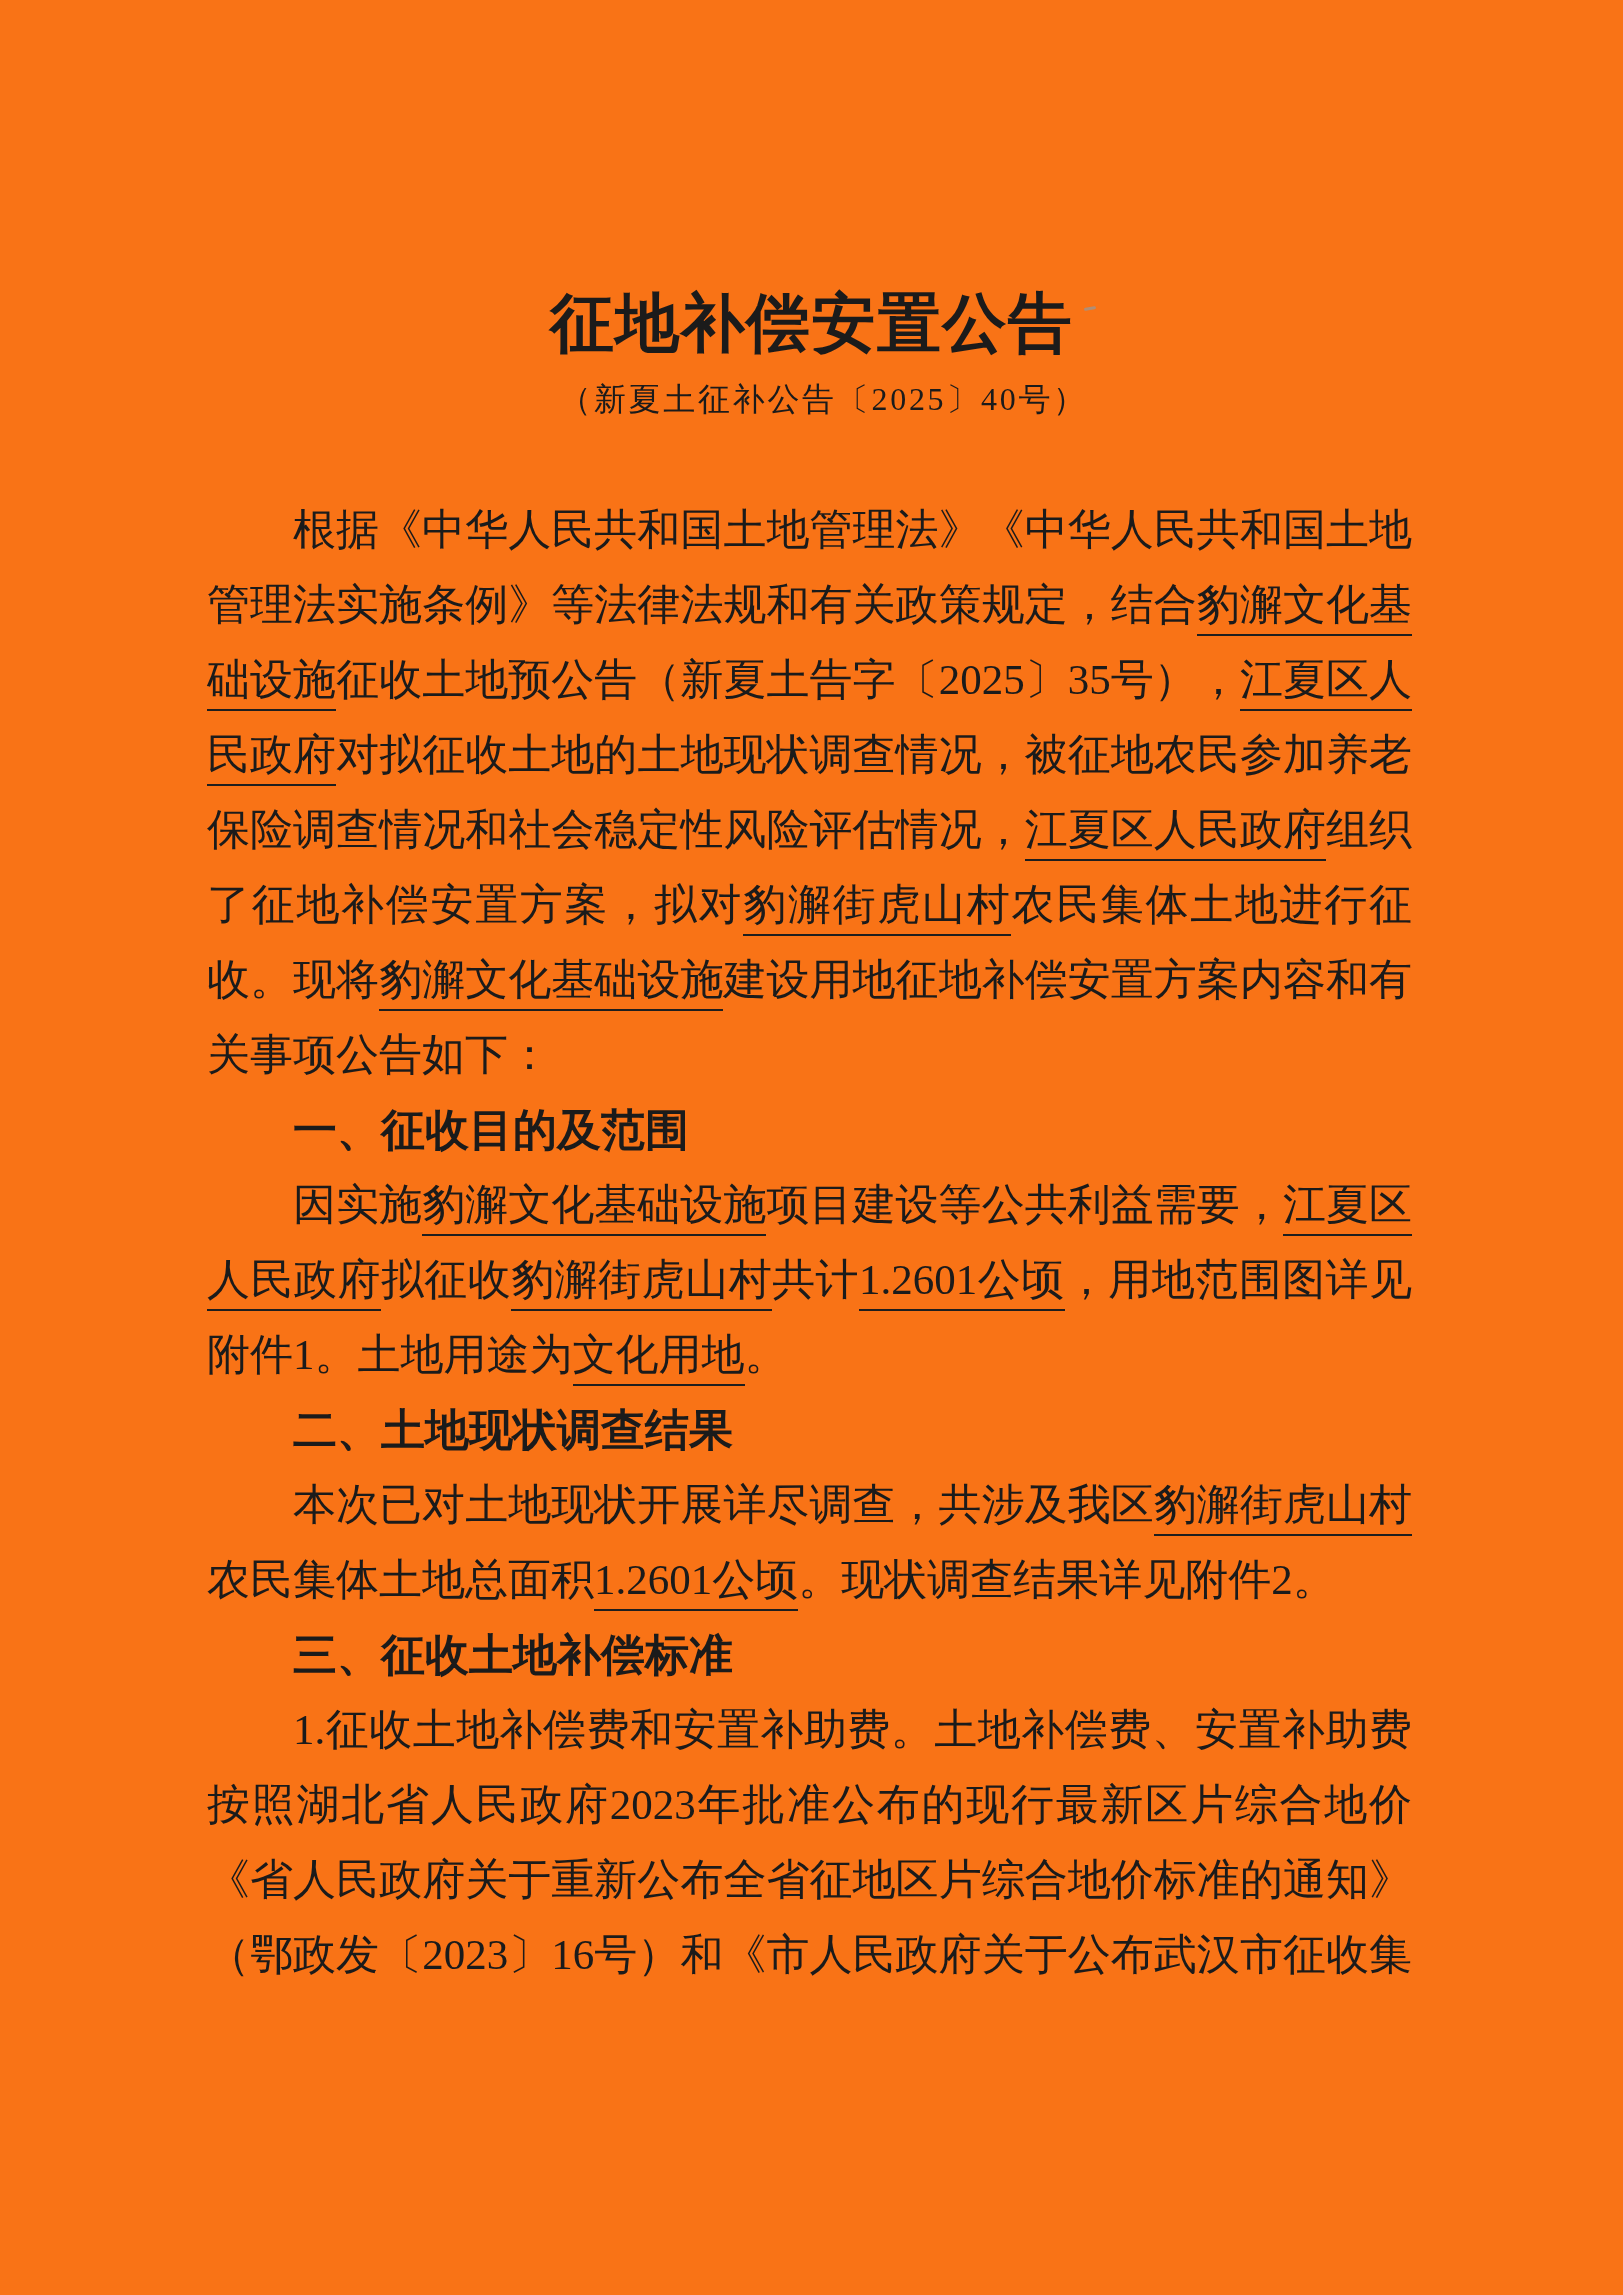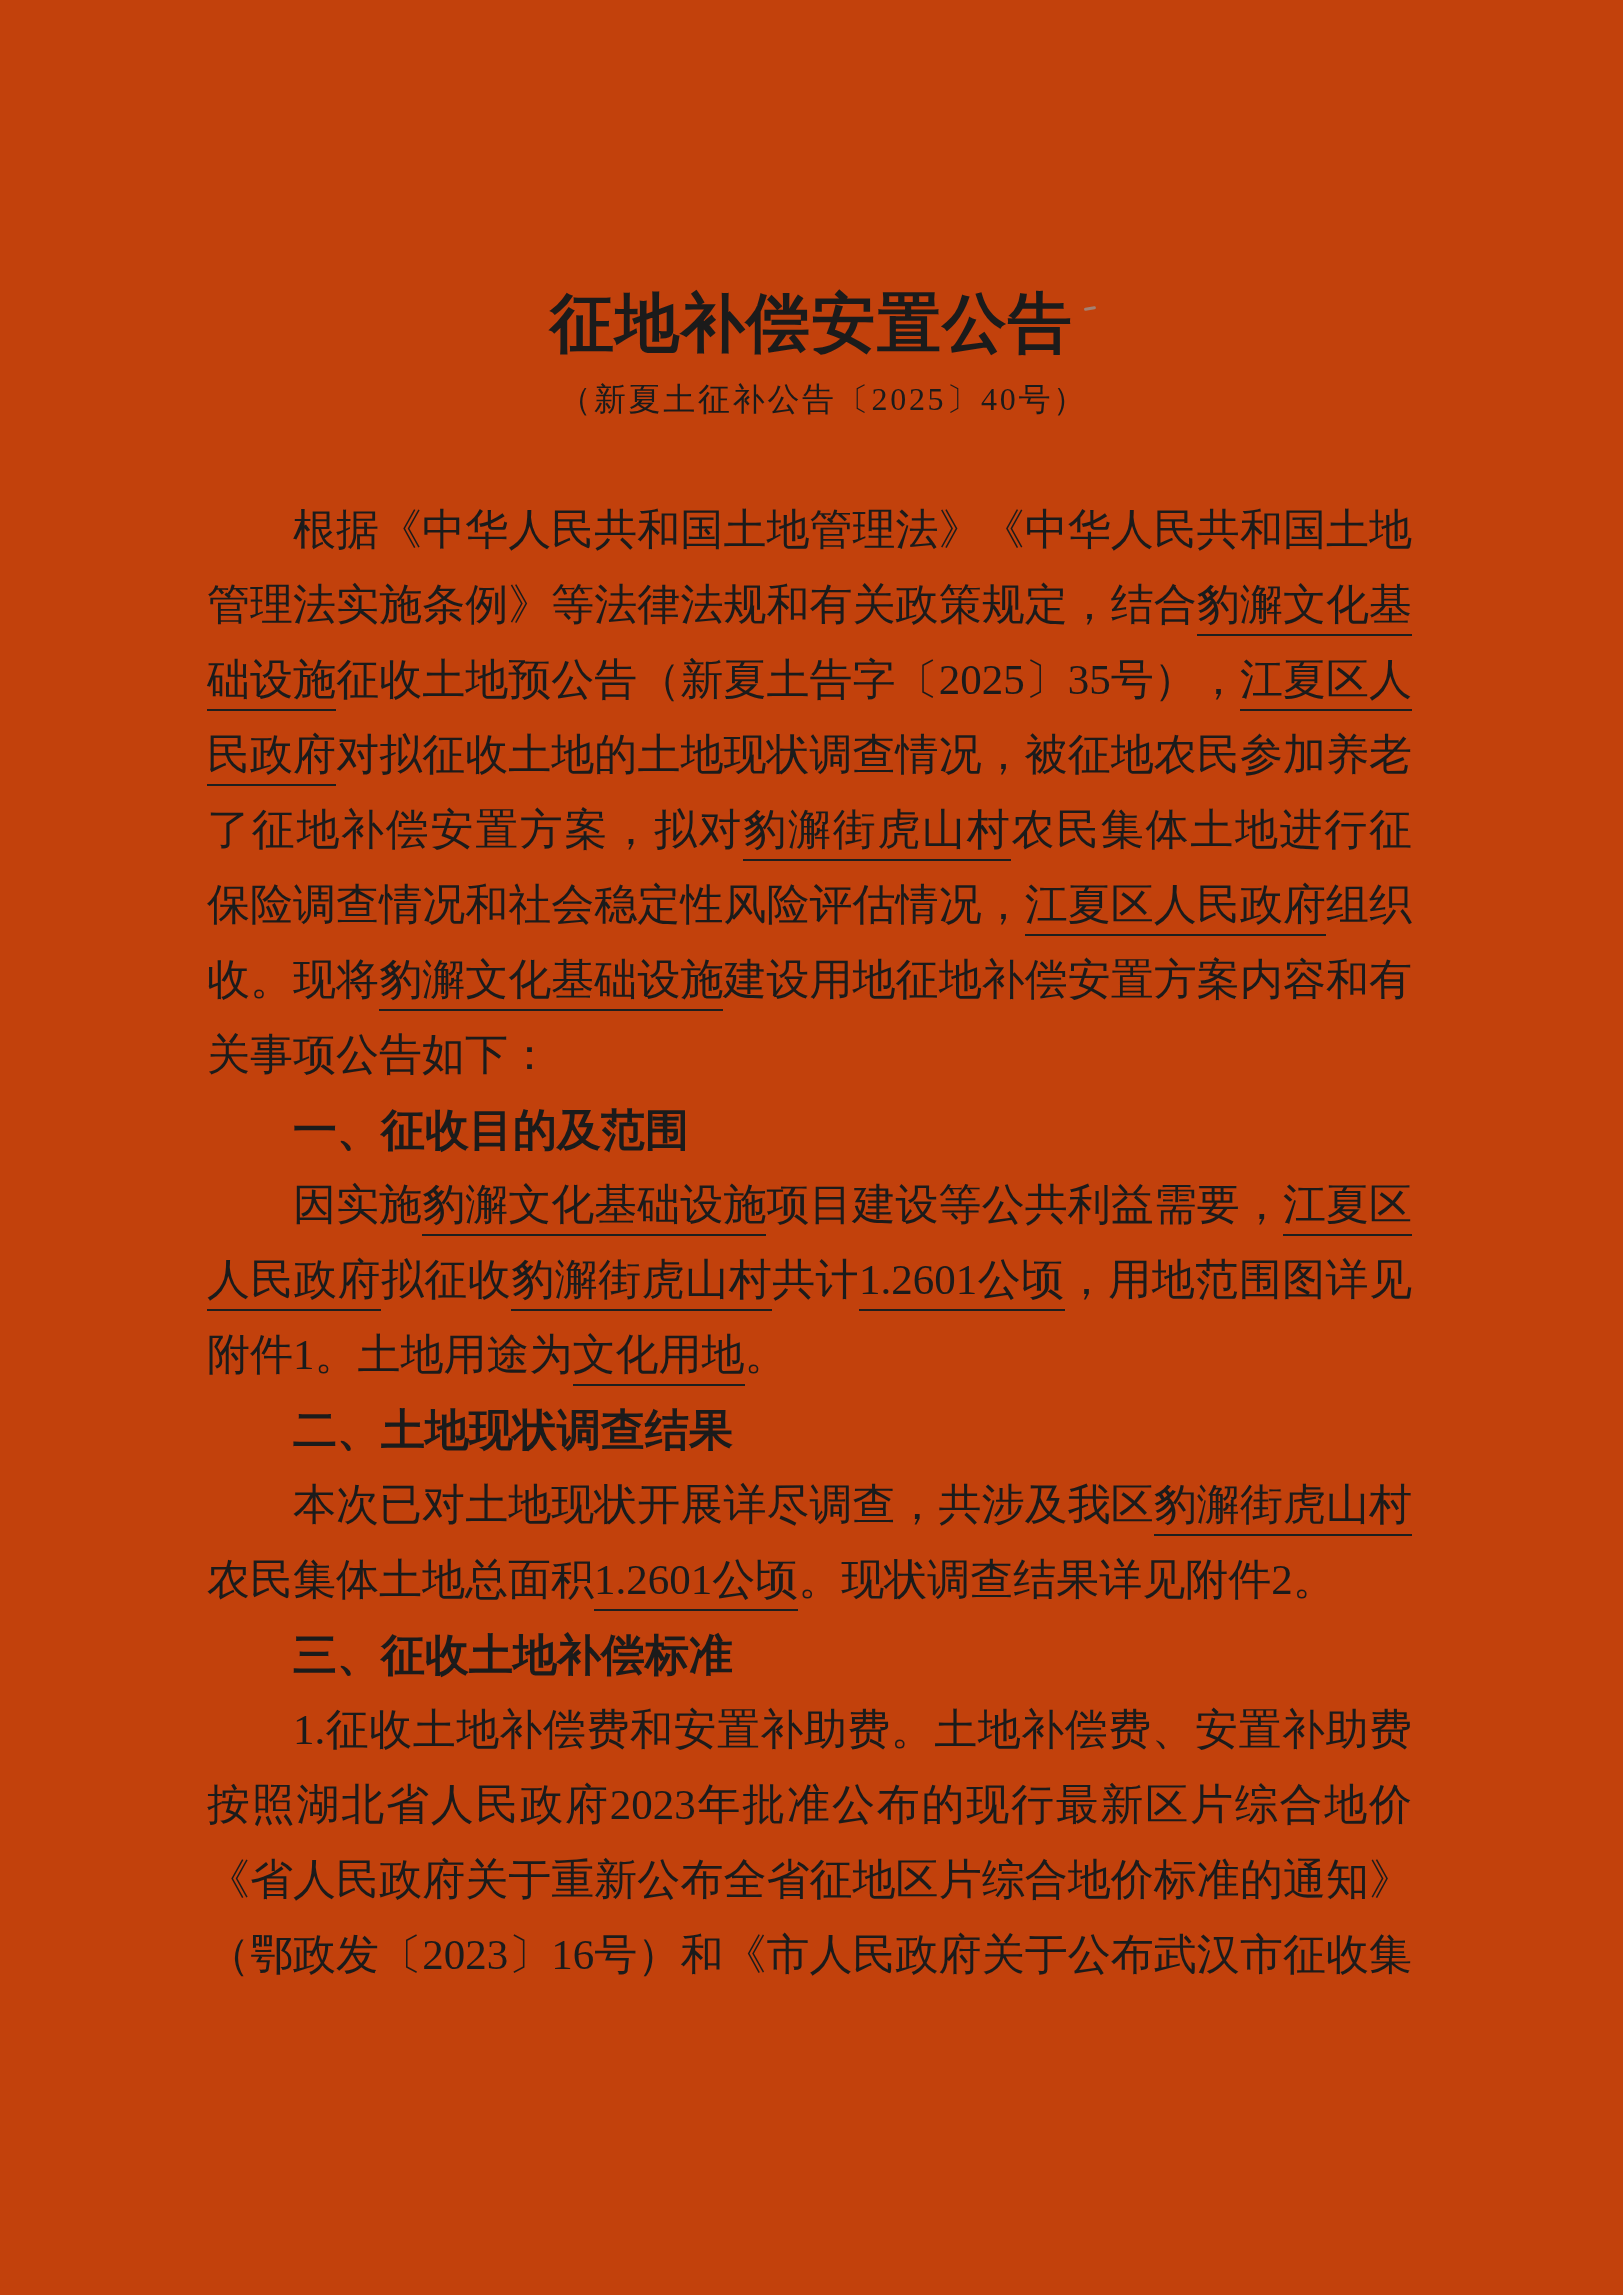--- a/index.html
+++ b/index.html
@@ -1,20 +1,20 @@
 <!DOCTYPE html>
 <html style="font-size:11px"><head>
 <meta charset="utf-8">
 <style>
   html,body{margin:0;padding:0;background:#e8e8e8;}
   .page{
     position:relative;
     width:1623px;height:2295px;
     margin:0 auto;
-    background:#c2410c;
+    background:#f97316;
     color:#1b1b1b;
     font-family:"Liberation Serif","DejaVu Serif",serif;
     overflow:hidden;
   }
   .doc-title{
     position:absolute;top:292px;left:0;right:0;
     text-align:center;
     font-size:64px;line-height:1;
     font-weight:700;
     letter-spacing:1.4px;
@@ -59,22 +59,22 @@
 
 <div class="page">
   <div class="doc-title">征地补偿安置公告</div>
   <div class="doc-number">（新夏土征补公告〔2025〕40号）</div>
   <div class="scan-artifact"></div>
   <div class="doc-body">
       <div class="line indent fill"><span class="seg">根据《中华人民共和国土地管理法》《中华人民共和国土地</span></div>
       <div class="line fill"><span class="seg">管理法实施条例》等法律法规和有关政策规定，结合</span><span class="seg u">豹澥文化基</span></div>
       <div class="line fill"><span class="seg u">础设施</span><span class="seg">征收土地预公告（新夏土告字〔2025〕35号），</span><span class="seg u">江夏区人</span></div>
       <div class="line fill"><span class="seg u">民政府</span><span class="seg">对拟征收土地的土地现状调查情况，被征地农民参加养老</span></div>
+      <div class="line fill"><span class="seg">保险调查情况和社会稳定性风险评估情况，</span><span class="seg u">江夏区人民政府</span><span class="seg">组织</span></div>
       <div class="line fill"><span class="seg">了征地补偿安置方案，拟对</span><span class="seg u">豹澥街虎山村</span><span class="seg">农民集体土地进行征</span></div>
-      <div class="line fill"><span class="seg">保险调查情况和社会稳定性风险评估情况，</span><span class="seg u">江夏区人民政府</span><span class="seg">组织</span></div>
       <div class="line fill"><span class="seg">收。现将</span><span class="seg u">豹澥文化基础设施</span><span class="seg">建设用地征地补偿安置方案内容和有</span></div>
       <div class="line"><span class="seg">关事项公告如下：</span></div>
       <div class="line indent heading"><span class="seg">一、征收目的及范围</span></div>
       <div class="line indent fill"><span class="seg">因实施</span><span class="seg u">豹澥文化基础设施</span><span class="seg">项目建设等公共利益需要，</span><span class="seg u">江夏区</span></div>
       <div class="line fill"><span class="seg u">人民政府</span><span class="seg">拟征收</span><span class="seg u">豹澥街虎山村</span><span class="seg">共计</span><span class="seg u">1.2601公顷</span><span class="seg">，用地范围图详见</span></div>
       <div class="line"><span class="seg">附件1。土地用途为</span><span class="seg u">文化用地</span><span class="seg">。</span></div>
       <div class="line indent heading"><span class="seg">二、土地现状调查结果</span></div>
       <div class="line indent fill"><span class="seg">本次已对土地现状开展详尽调查，共涉及我区</span><span class="seg u">豹澥街虎山村</span></div>
       <div class="line"><span class="seg">农民集体土地总面积</span><span class="seg u">1.2601公顷</span><span class="seg">。现状调查结果详见附件2。</span></div>
       <div class="line indent heading"><span class="seg">三、征收土地补偿标准</span></div>

